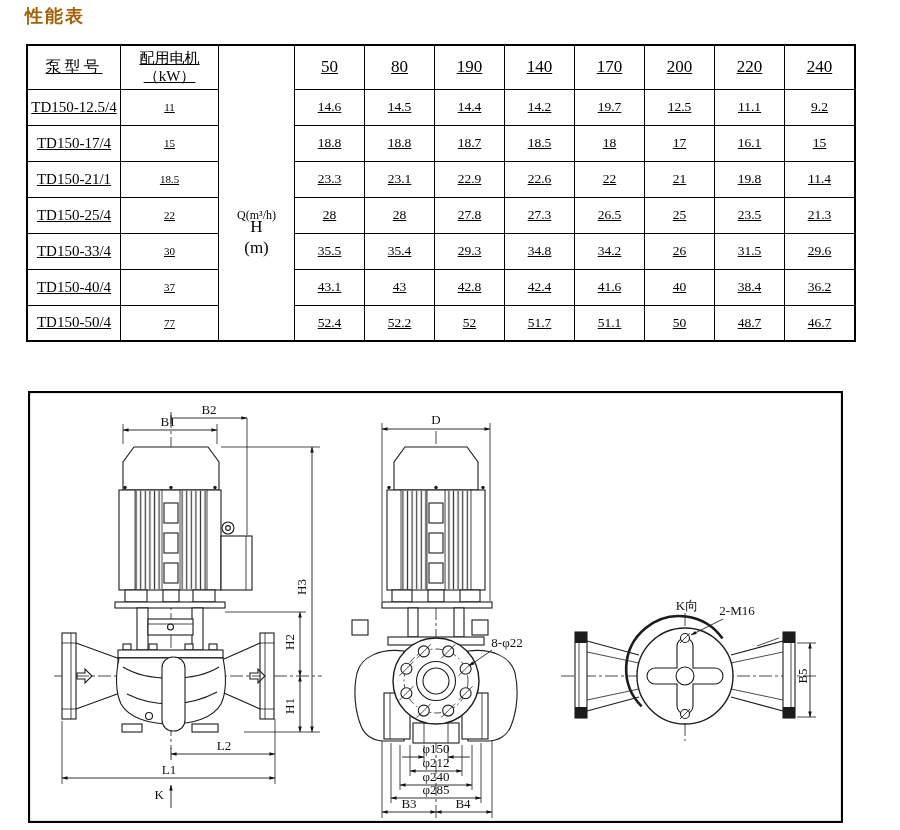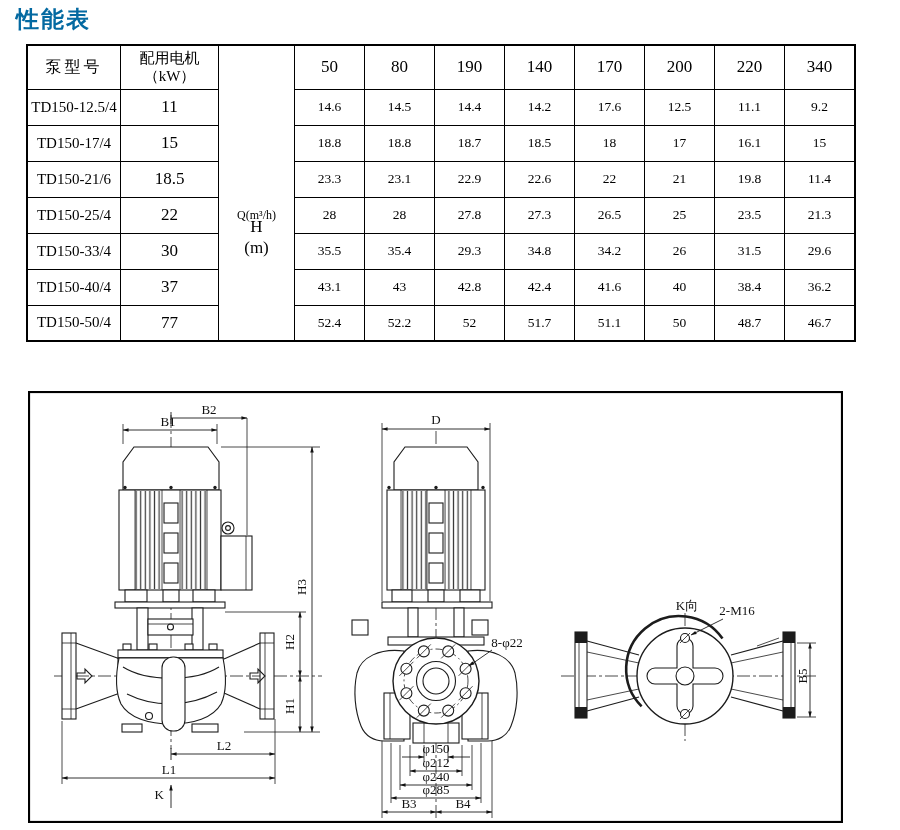--- a/index.html
+++ b/index.html
@@ -1,29 +1,29 @@
 <!DOCTYPE html>
 <html><head>
 <meta charset="utf-8">
 <style>
   html,body{margin:0;padding:0;background:#fff;}
   #page{position:relative;width:900px;height:830px;background:#fff;overflow:hidden;
         font-family:"Liberation Sans","DejaVu Sans",sans-serif;color:#000;}
-  #title{position:absolute;left:16px;top:4px;font-size:23px;font-weight:bold;
-         letter-spacing:2px;color:#0369a1;}
+  #title{position:absolute;left:25px;top:4px;font-size:18px;font-weight:bold;
+         letter-spacing:2px;color:#a16207;}
   
   #perf{position:absolute;left:26px;top:44px;border-collapse:collapse;table-layout:fixed;
         font-family:"Liberation Serif","DejaVu Serif",serif;}
   #perf, #perf td{border:1px solid #000;}
-  #perf{border:2px solid #000;}
+  #perf{border:2px solid #000;text-decoration:underline;}
   #perf td{padding:0;text-align:center;vertical-align:middle;background:#fff;}
   #perf tr.hd{height:44px;}
   #perf tr.dr{height:36px;}
   .c-model{width:92px;font-size:15px;}
-  .c-power{width:97px;font-size:17px;}
+  .c-power{width:97px;font-size:11px;}
   .c-q{width:75px;}
   .c-v{width:69px;font-size:13.5px;}
   .hd .c-model{font-size:16px;letter-spacing:3px;}
   .hd .c-power{font-size:15px;line-height:1.25;}
   .hd .c-v{font-size:17px;}
   .qwrap{position:relative;width:100%;height:100%;}
   .q-top{position:absolute;left:0;top:0;right:0;height:44px;display:flex;
          align-items:center;justify-content:center;font-size:12px;}
   .q-mid{position:absolute;left:0;top:44px;right:0;bottom:0;display:flex;
          flex-direction:column;align-items:center;justify-content:center;
@@ -65,48 +65,48 @@
           </div>
         </div>
       </td>
       <td class="c-v">50</td>
       <td class="c-v">80</td>
       <td class="c-v">190</td>
       <td class="c-v">140</td>
       <td class="c-v">170</td>
       <td class="c-v">200</td>
       <td class="c-v">220</td>
-      <td class="c-v">340</td>
+      <td class="c-v">240</td>
     </tr>
     <tr class="dr">
       <td class="c-model">TD150-12.5/4</td>
       <td class="c-power">11</td>
       <td class="c-v">14.6</td>
       <td class="c-v">14.5</td>
       <td class="c-v">14.4</td>
       <td class="c-v">14.2</td>
-      <td class="c-v">17.6</td>
+      <td class="c-v">19.7</td>
       <td class="c-v">12.5</td>
       <td class="c-v">11.1</td>
       <td class="c-v">9.2</td>
     </tr>
     <tr class="dr">
       <td class="c-model">TD150-17/4</td>
       <td class="c-power">15</td>
       <td class="c-v">18.8</td>
       <td class="c-v">18.8</td>
       <td class="c-v">18.7</td>
       <td class="c-v">18.5</td>
       <td class="c-v">18</td>
       <td class="c-v">17</td>
       <td class="c-v">16.1</td>
       <td class="c-v">15</td>
     </tr>
     <tr class="dr">
-      <td class="c-model">TD150-21/6</td>
+      <td class="c-model">TD150-21/1</td>
       <td class="c-power">18.5</td>
       <td class="c-v">23.3</td>
       <td class="c-v">23.1</td>
       <td class="c-v">22.9</td>
       <td class="c-v">22.6</td>
       <td class="c-v">22</td>
       <td class="c-v">21</td>
       <td class="c-v">19.8</td>
       <td class="c-v">11.4</td>
     </tr>

